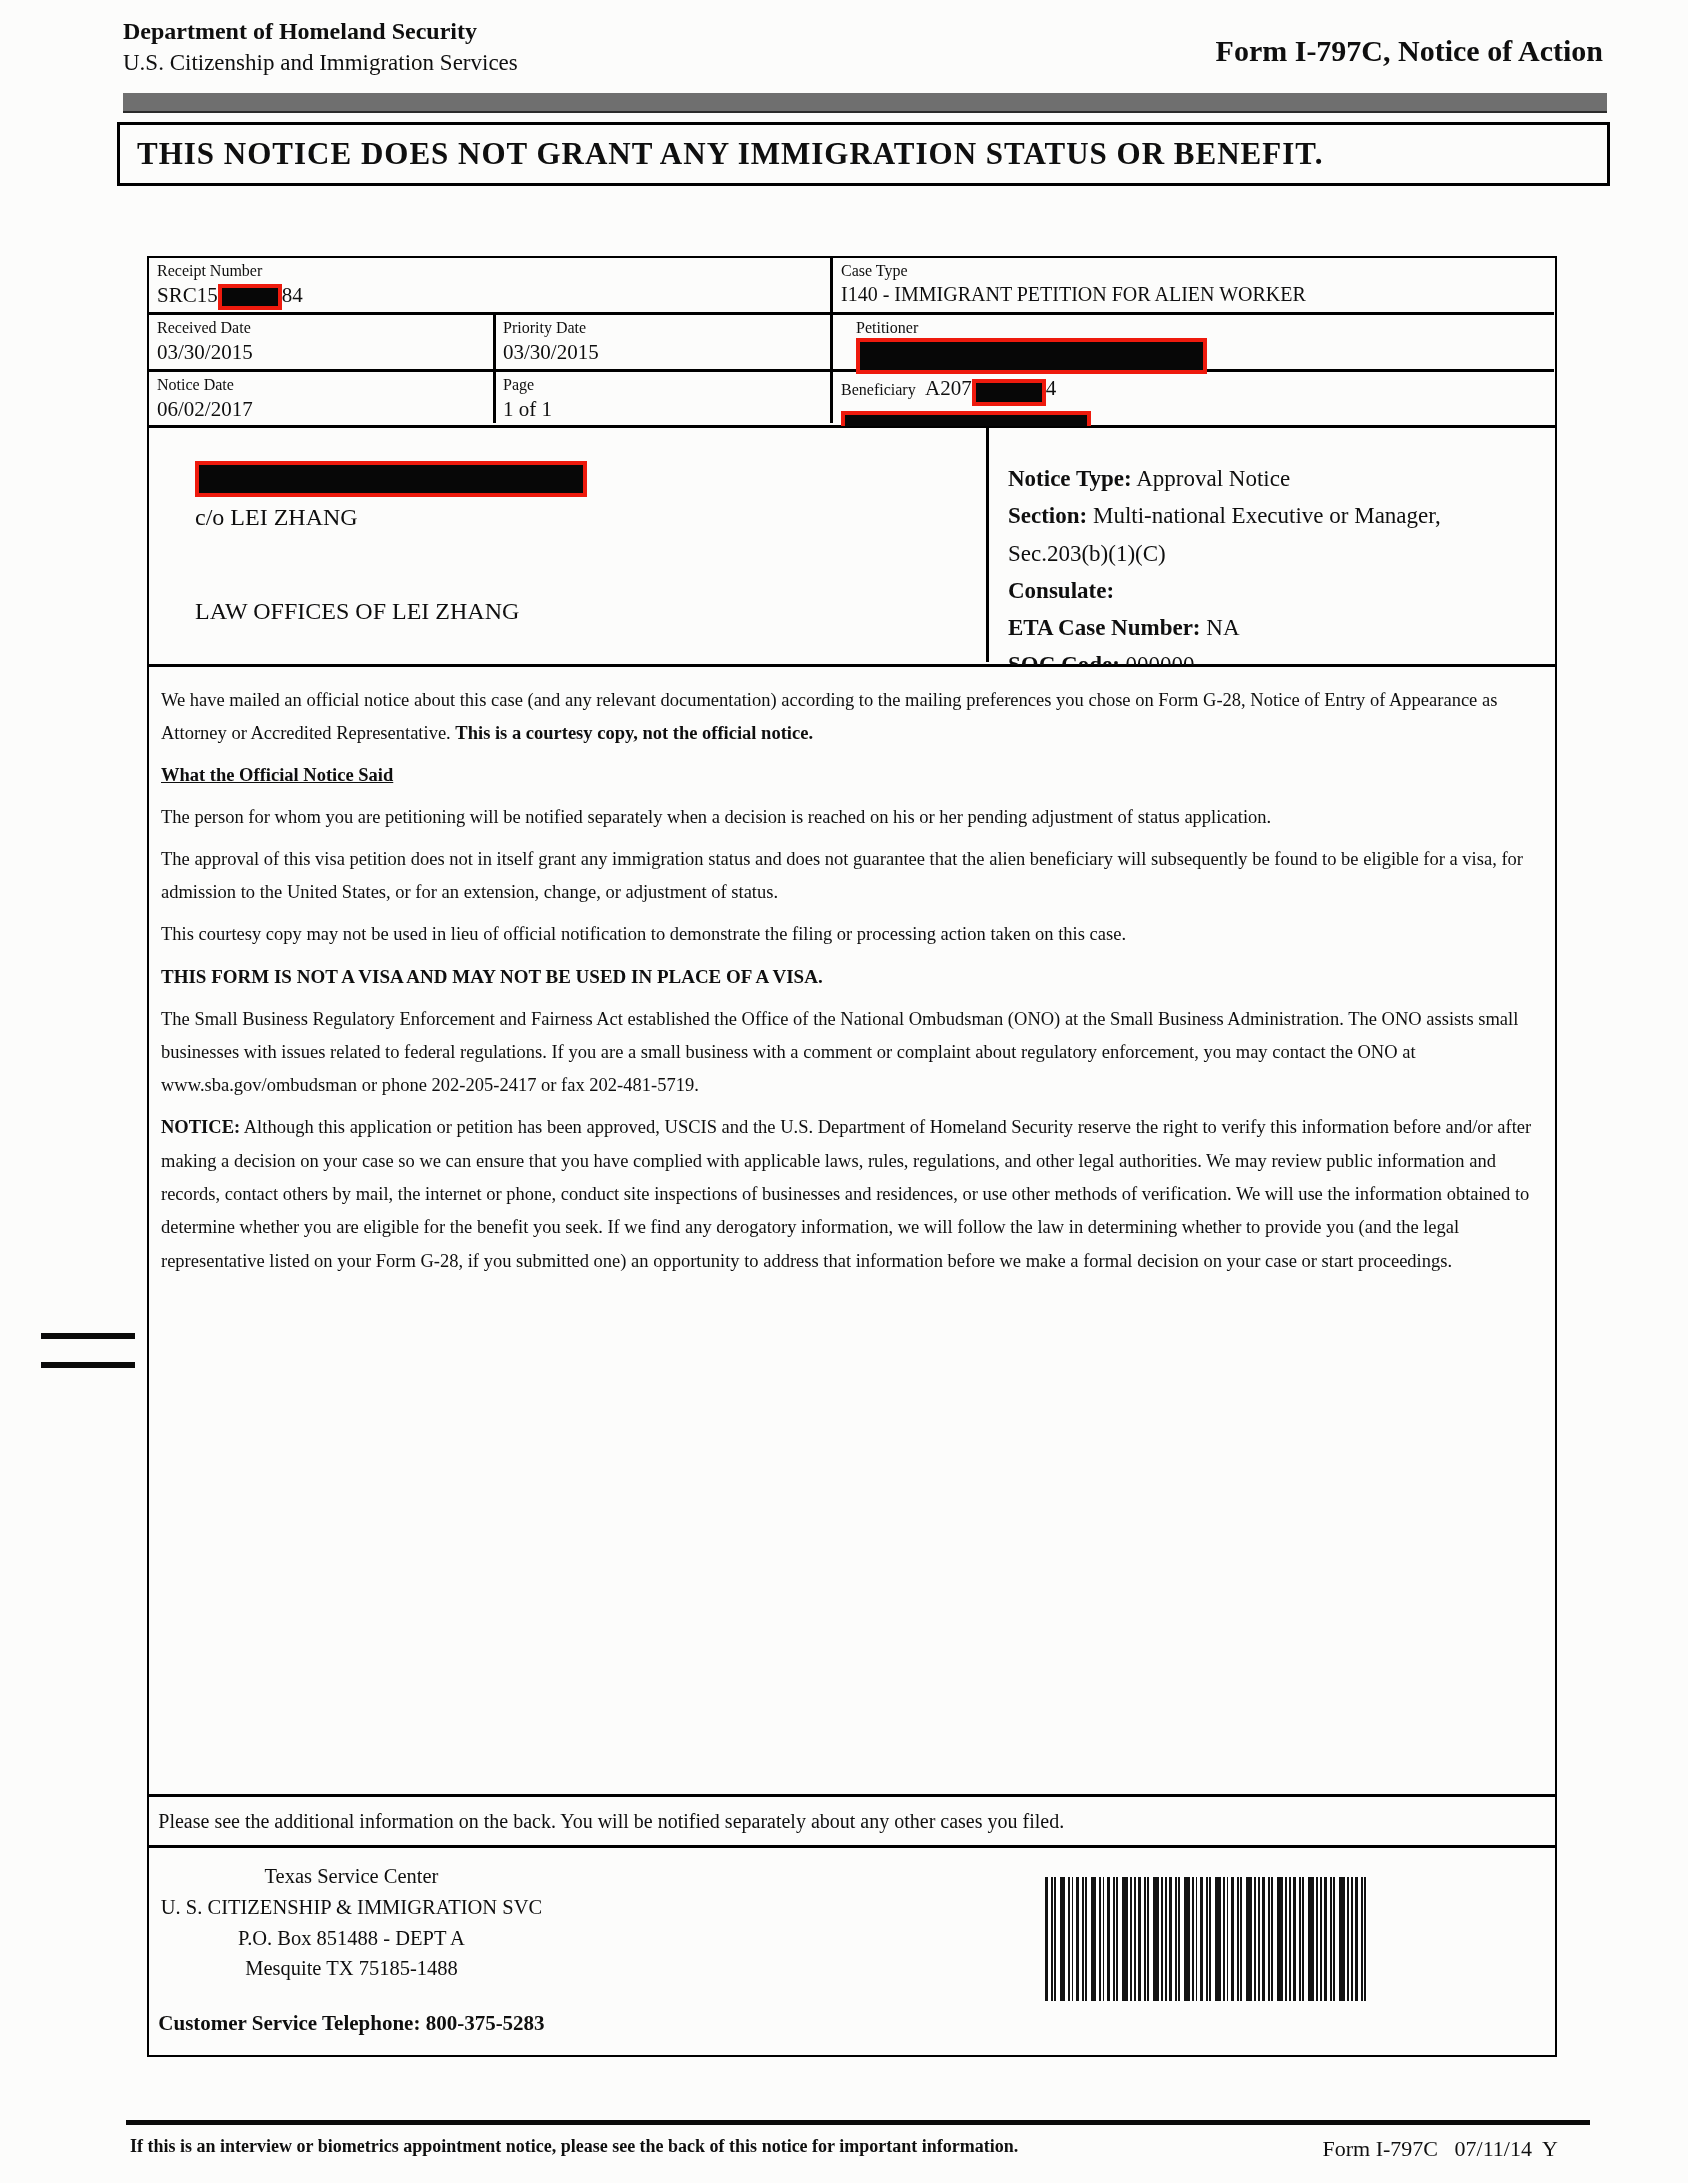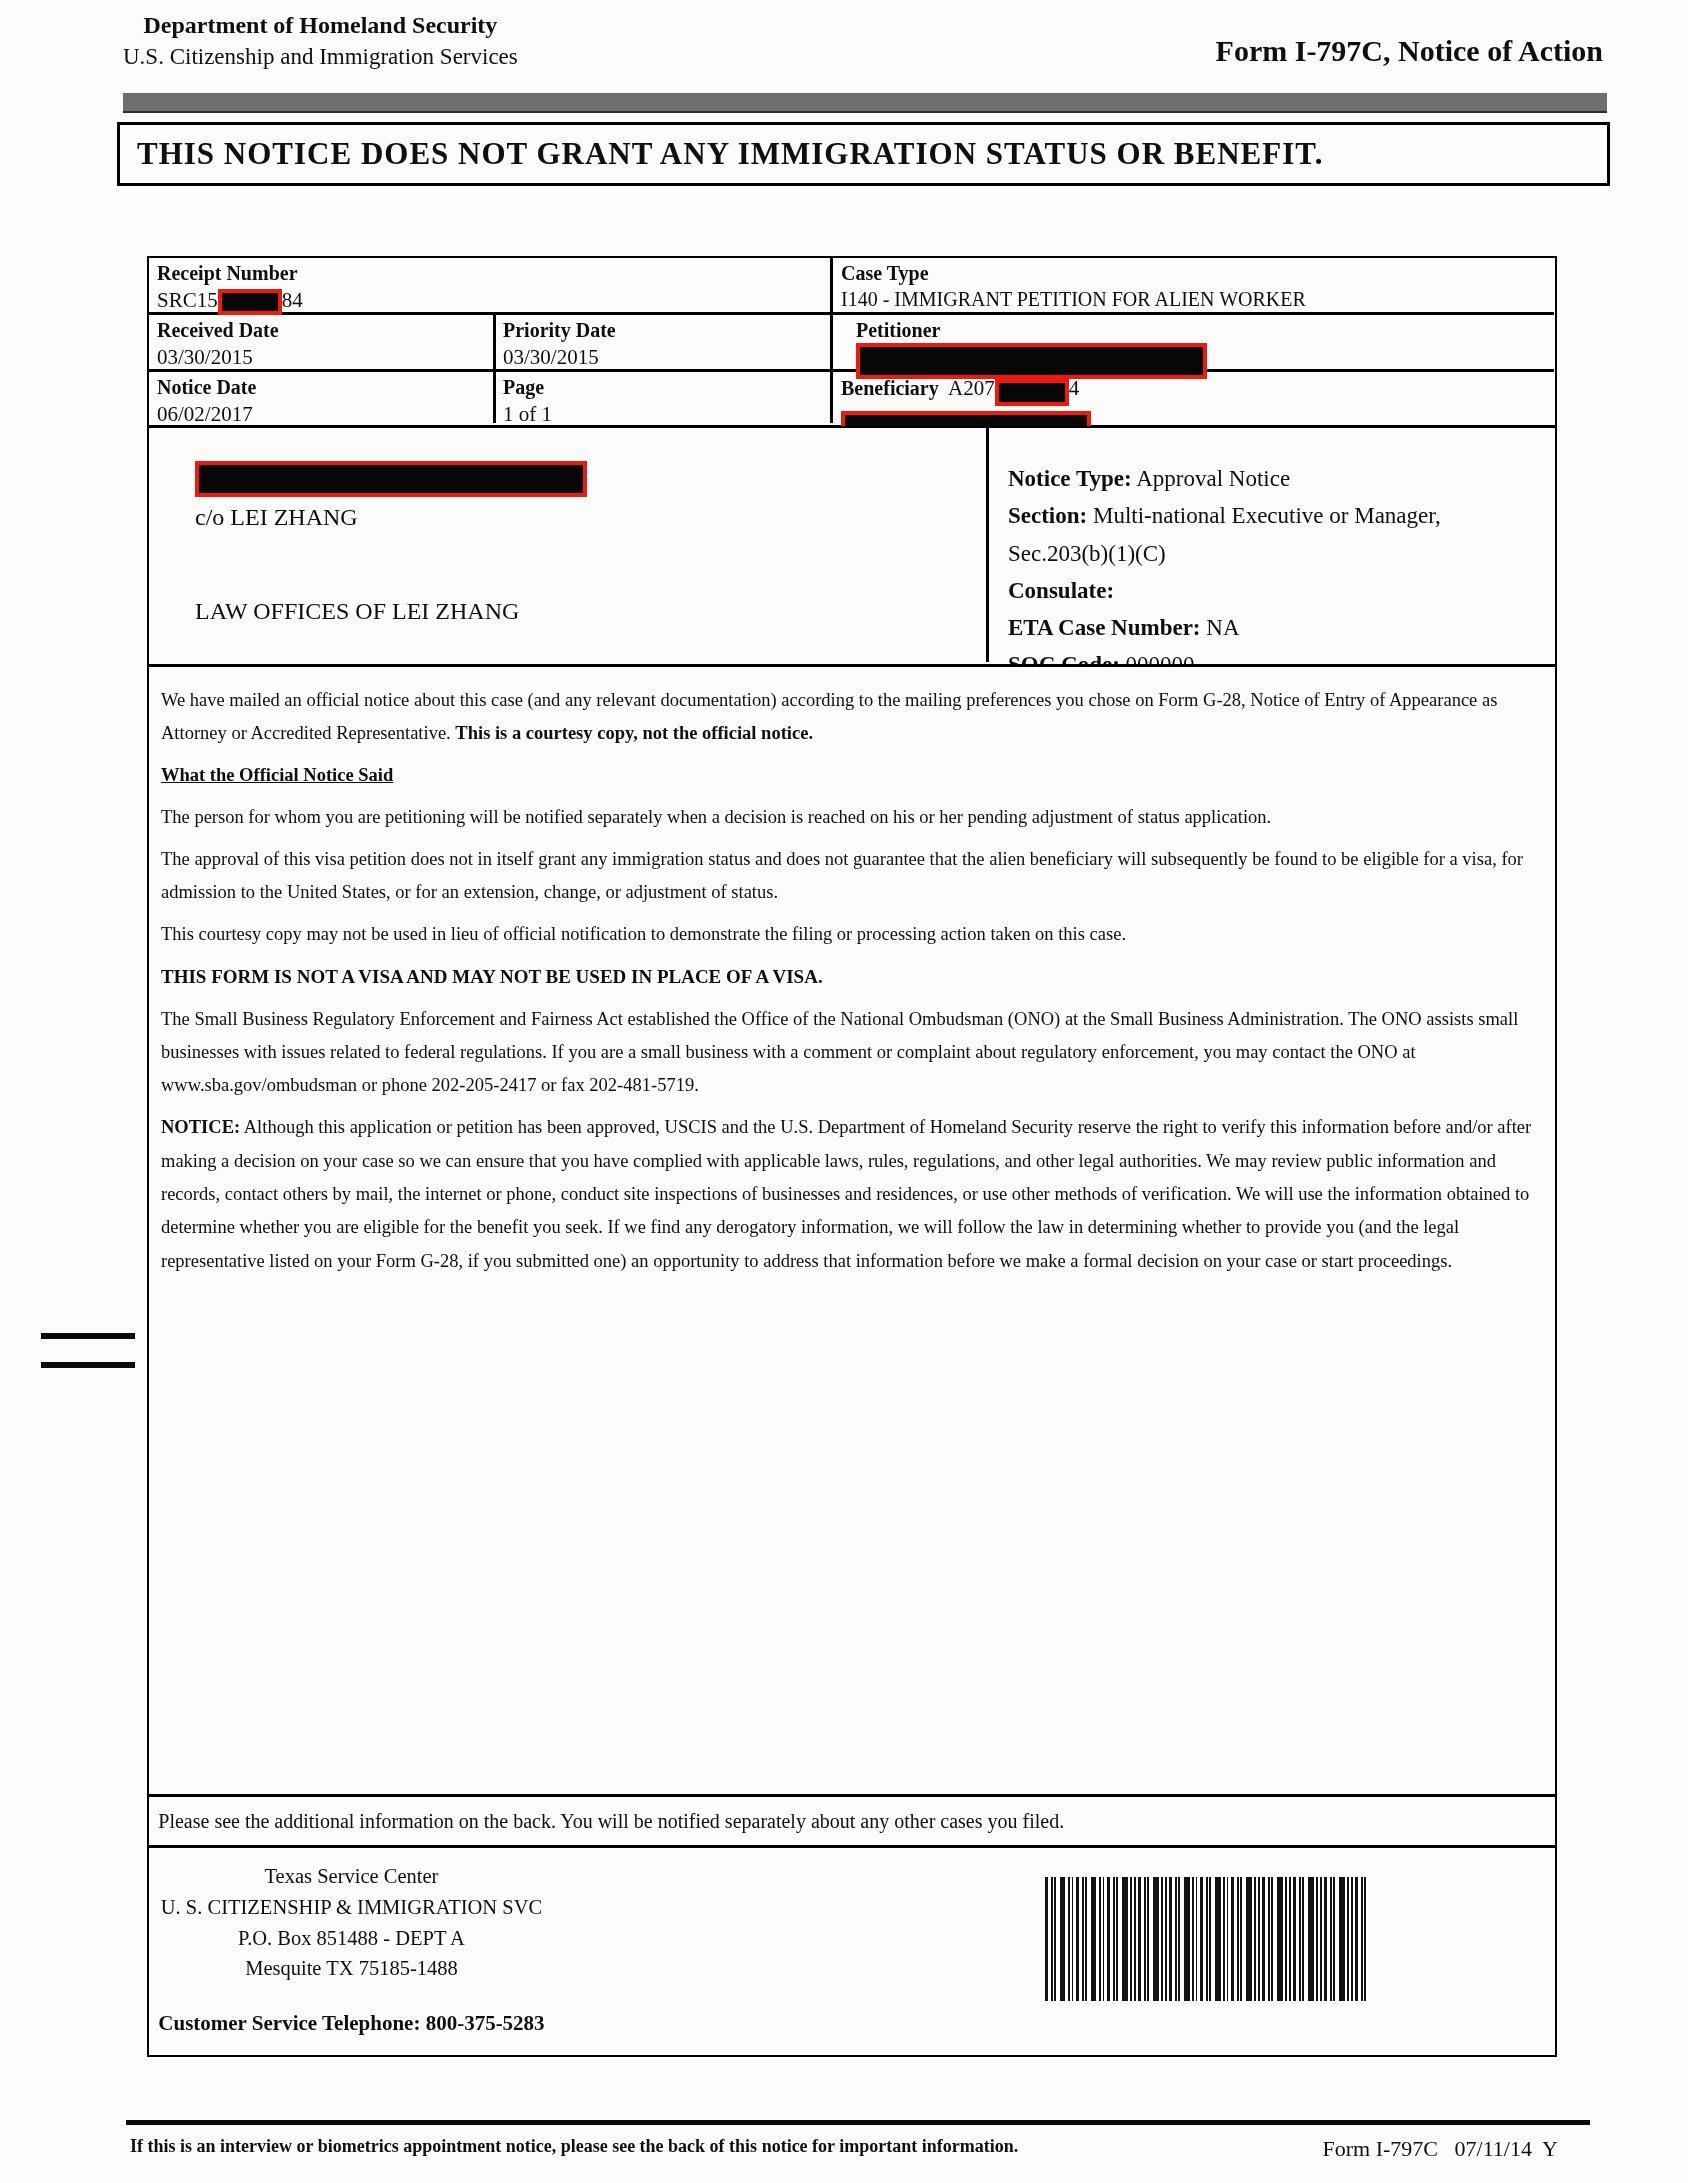--- a/index.html
+++ b/index.html
@@ -2,35 +2,35 @@
 <html style="font-size:10.6px"><head>
 <meta charset="utf-8">
 <style>
   html,body{margin:0;padding:0;background:#e8e8e6;}
   .page{
     position:relative;width:1688px;height:2183px;background:#fcfcfb;
     font-family:"Liberation Serif",serif;color:#0f0f0f;overflow:hidden;
   }
   .abs{position:absolute;}
   
-  .hdr-left{left:123px;top:10px;line-height:1.32;text-align:center;}
+  .hdr-left{left:123px;top:16px;line-height:1.32;}
   .hdr-agency1{font-size:24px;font-weight:bold;}
   .hdr-agency2{font-size:23px;}
   .hdr-right{right:85px;top:34px;font-size:30px;font-weight:bold;}
   .graybar{left:123px;top:93px;width:1484px;height:18px;background:#6f6f6f;border-bottom:2px solid #2b2b2b;}
   
   .banner{left:117px;top:122px;width:1493px;height:64px;border:3.3px solid #000;box-sizing:border-box;
           display:flex;align-items:center;padding-left:17px;}
   .banner-text{font-size:31px;font-weight:bold;letter-spacing:1px;white-space:nowrap;}
   
   .box{border:2.6px solid #000;box-sizing:border-box;background:#fcfcfb;}
   .tbl{left:147px;top:256px;width:1410px;height:171px;}
   .vline,.hline{position:absolute;background:#000;}
   .cell{position:absolute;box-sizing:border-box;padding:4px 0 0 8px;}
-  .cell-label{font-size:20px;font-weight:bold;}
+  .cell-label{font-size:16px;font-weight:normal;}
   .cell-value{font-size:21px;margin-top:2.6px;white-space:pre;}
   
   .redact{background:#070707;border:4px solid #ee1a0d;box-sizing:border-box;display:inline-block;vertical-align:middle;}
   
   .addrbox{left:147px;top:426px;width:1410px;height:240px;}
   .addr-lines{position:absolute;left:46px;top:66px;font-size:24px;line-height:1.95;white-space:pre;}
   .ninfo{position:absolute;left:859px;top:32px;width:530px;font-size:23px;line-height:1.62;}
   .ninfo b{font-weight:bold;}
   
   .bodybox{left:147px;top:665px;width:1410px;height:1131px;padding:17px 14.6px 0 12px;}

